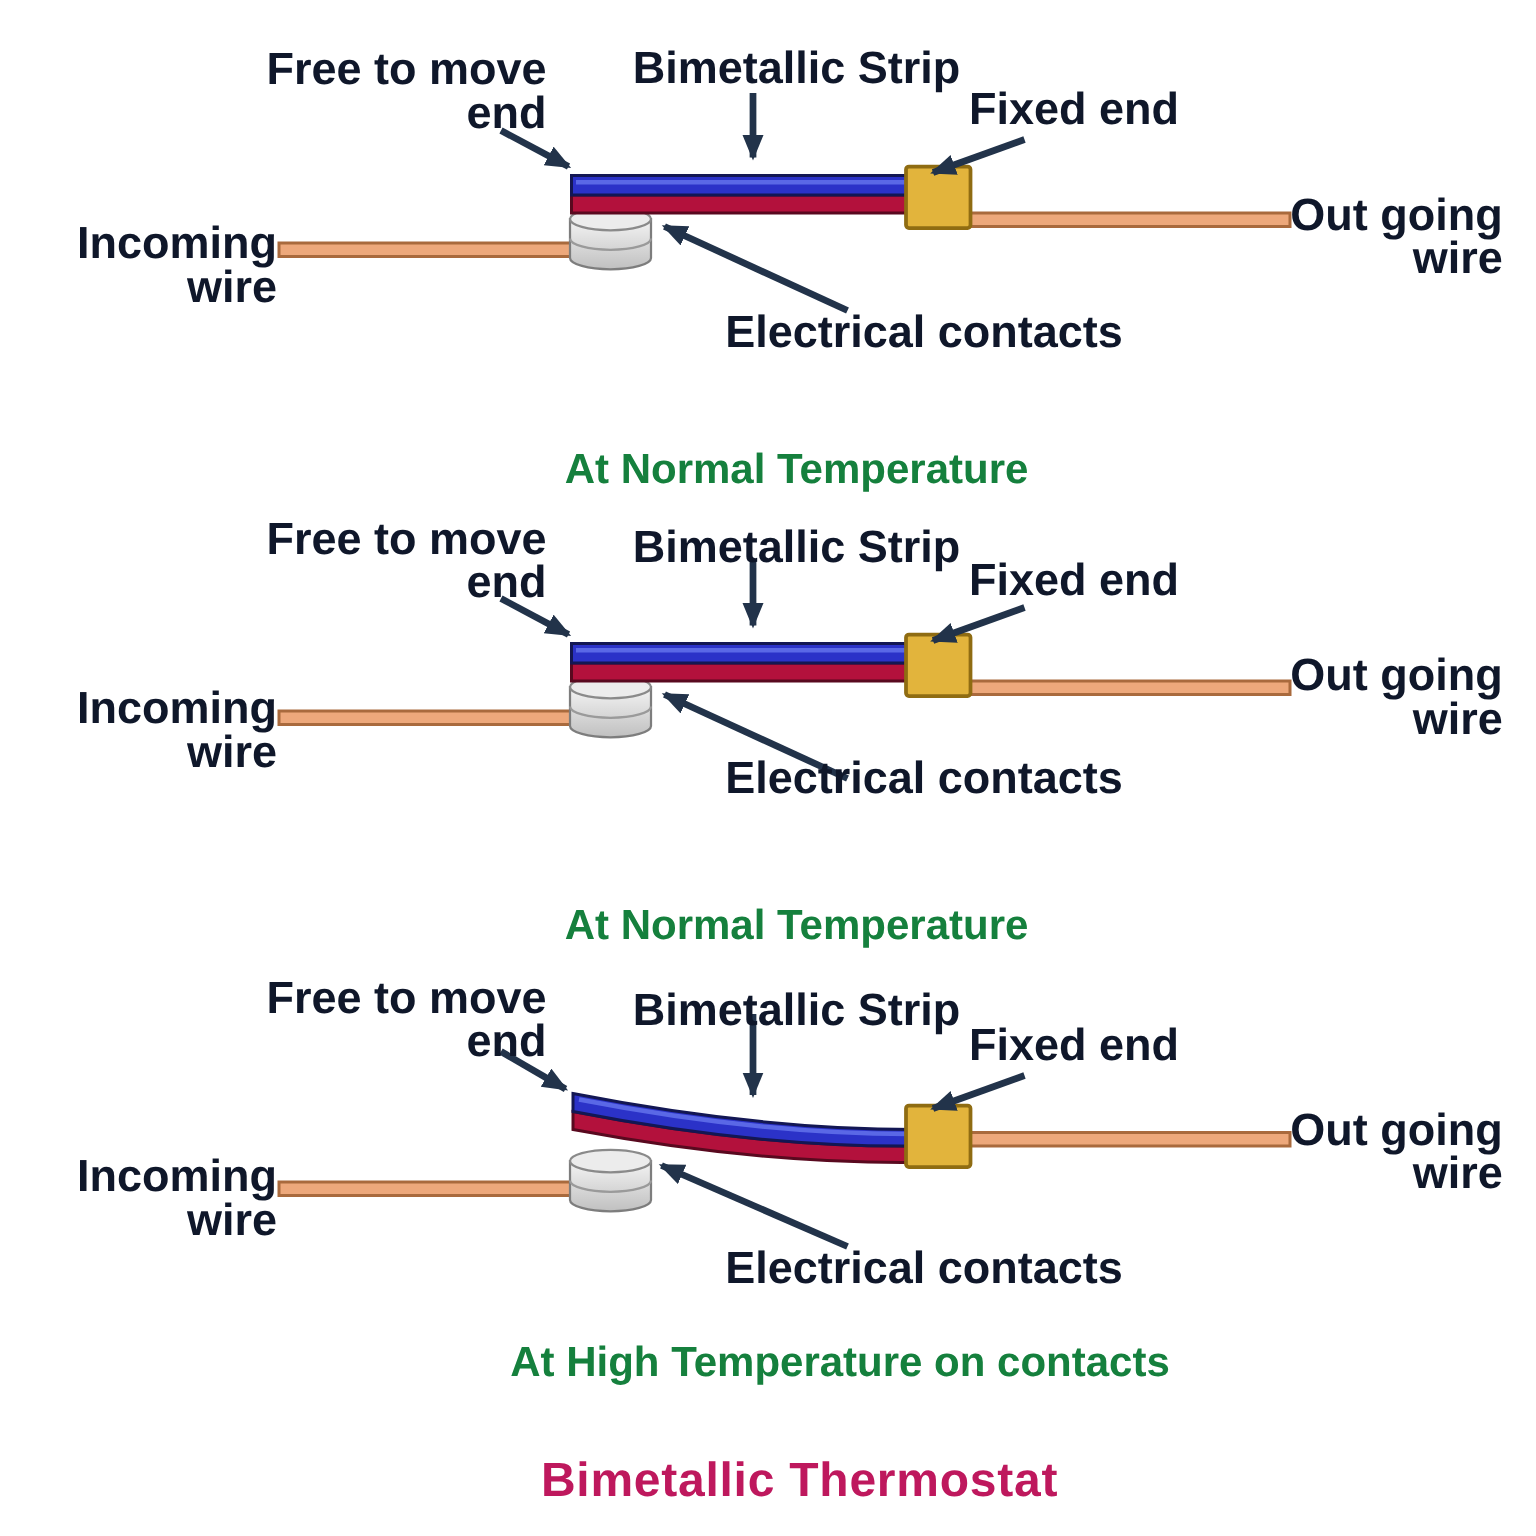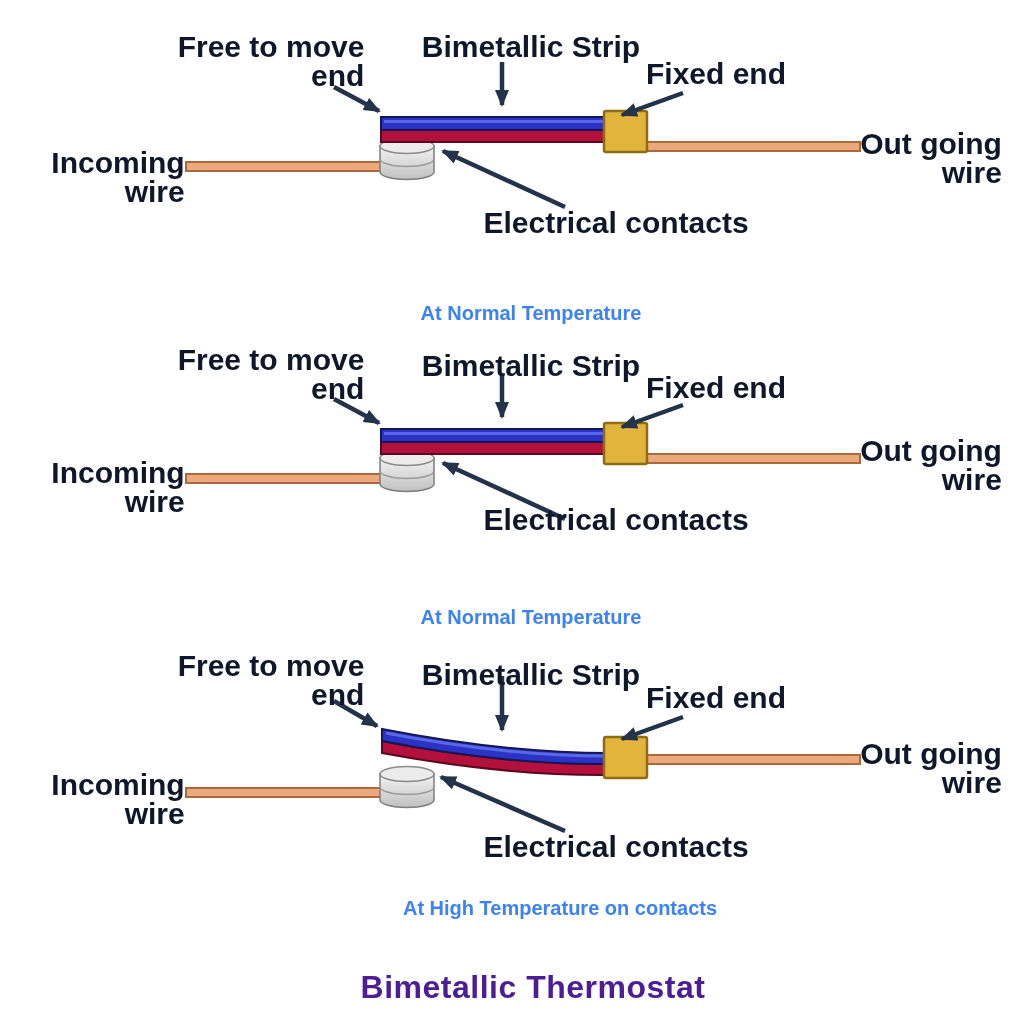--- a/index.html
+++ b/index.html
@@ -2,24 +2,24 @@
 <html><head>
 <meta charset="utf-8">
 <style>
   html,body{margin:0;padding:0;background:#ffffff;}
   .canvas{position:relative;width:1024px;height:1024px;background:#ffffff;overflow:hidden;
           font-family:"Liberation Sans",sans-serif;color:#1d2433;}
   .shapes{position:absolute;left:0;top:0;}
   .lbl{position:absolute;transform:translate(-50%,-50%);text-align:right;
        font-size:30px;font-weight:700;line-height:29px;white-space:nowrap;color:#0f172a;}
   .ln{display:block;}
-  .caption{position:absolute;transform:translate(-50%,-50%);font-size:20px;font-weight:700;
-           white-space:nowrap;color:#3b82f6;}
+  .caption{position:absolute;transform:translate(-50%,-50%);font-size:28px;font-weight:700;
+           white-space:nowrap;color:#15803d;}
   .title{position:absolute;transform:translate(-50%,-50%);font-size:32px;font-weight:700;
-         white-space:nowrap;color:#4c1d95;letter-spacing:0.5px;}
+         white-space:nowrap;color:#be185d;letter-spacing:0.5px;}
   .wire{stroke:#a96a3d;stroke-width:2;}
   .strip-red{stroke:#59091f;stroke-width:2;}
   .strip-blue{stroke:#131753;stroke-width:2;}
   .block{stroke:#8f6c12;stroke-width:2.5;}
   .cyl-body{fill:url(#cylGrad);stroke:#7d7d7d;stroke-width:1.5;}
   .cyl-top{fill:#ececec;stroke:#8a8a8a;stroke-width:1.5;}
   .cyl-line{fill:none;stroke:#9a9a9a;stroke-width:1.5;}
   .arrow{stroke:#22334a;stroke-width:4.5;marker-end:url(#arrowhead);}
   .hl{fill:none;stroke-width:3;}
 </style>

